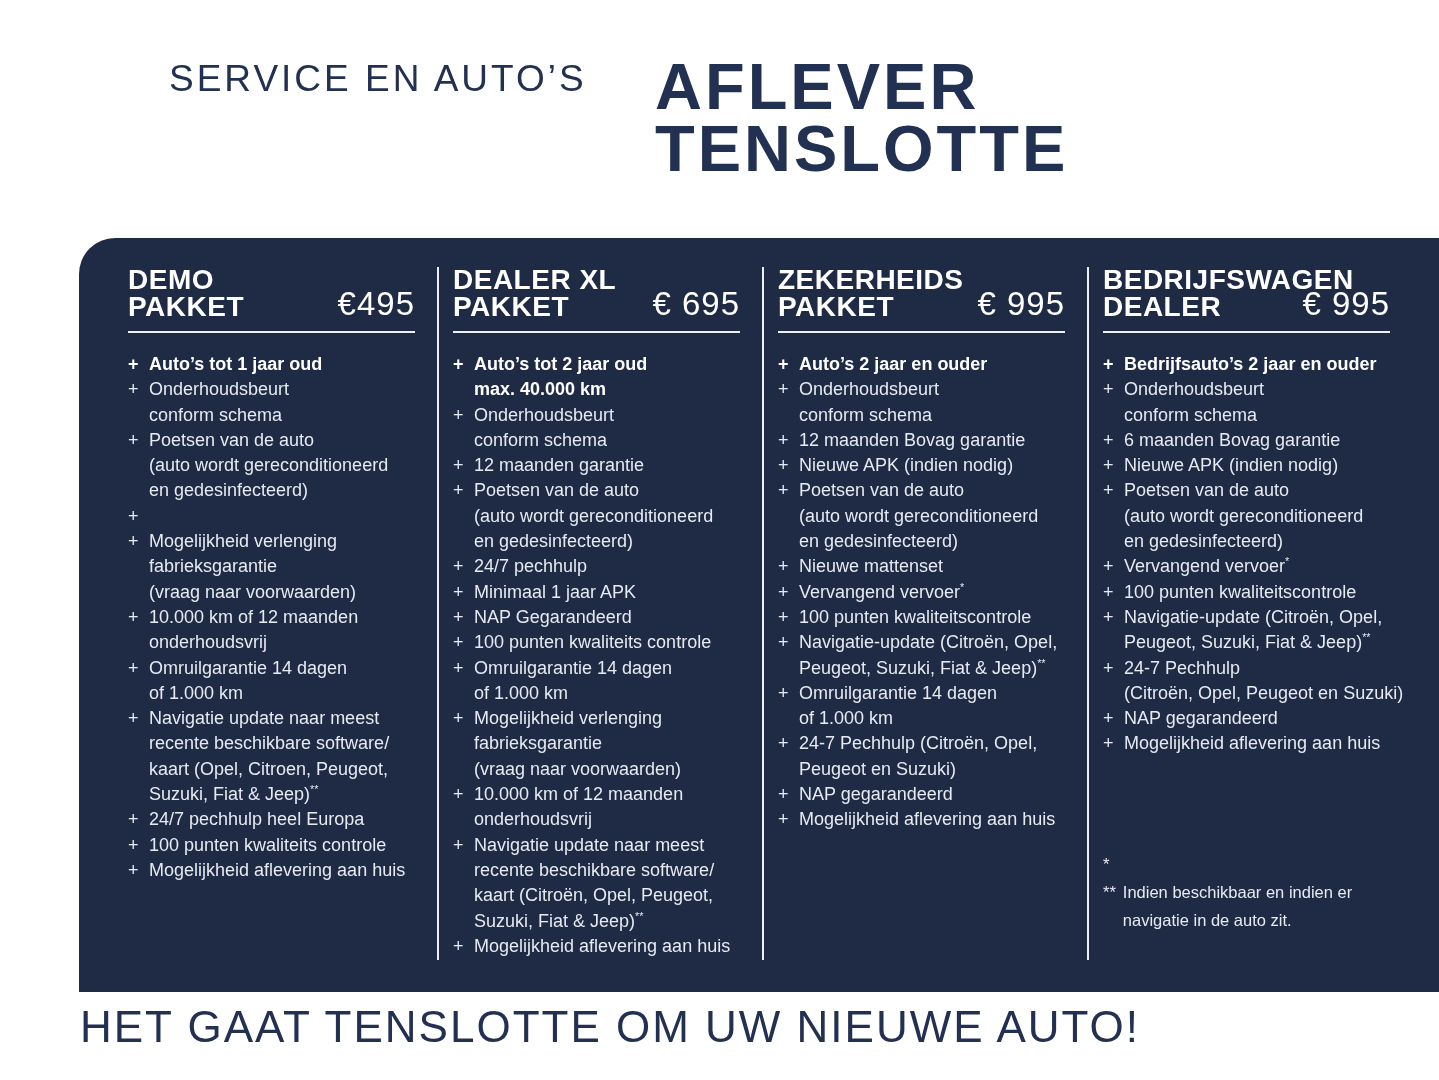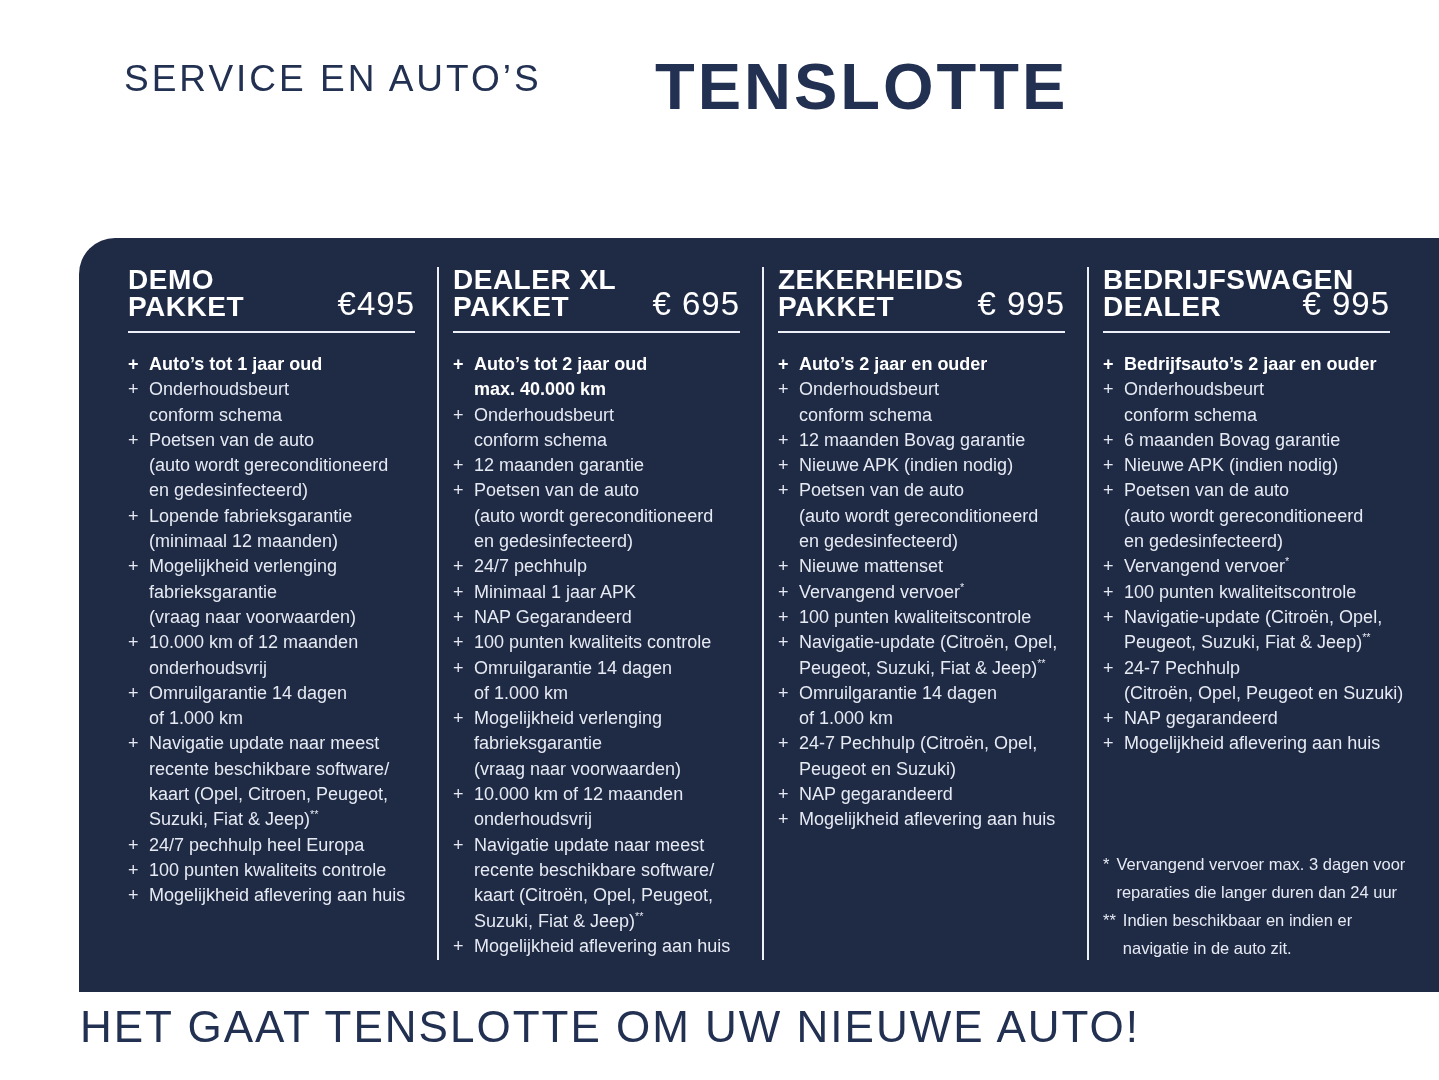--- a/index.html
+++ b/index.html
@@ -3,21 +3,21 @@
 <meta charset="utf-8">
 <style>
   html,body{margin:0;padding:0;background:#ffffff;}
   .page{
     position:relative;width:1439px;height:1080px;background:#ffffff;
     font-family:"Liberation Sans",sans-serif;overflow:hidden;
   }
   
   .logo{position:absolute;left:124px;top:52px;color:#223052;}
   .brand-name{font-size:100px;font-weight:bold;line-height:100px;letter-spacing:4px;}
-  .brand-tagline{font-size:37px;font-weight:normal;letter-spacing:3px;margin-top:6px;}
+  .brand-tagline{font-size:37px;font-weight:normal;letter-spacing:3px;margin-top:6px;margin-left:45px;}
   .title{
     position:absolute;left:655px;top:56px;color:#223052;
     font-weight:bold;font-size:65px;line-height:62px;letter-spacing:3px;
   }
   
   .panel{
     position:absolute;left:79px;top:238px;width:1360px;height:754px;
     background:#1f2a45;border-radius:36px 0 0 0;
   }
   .divider{position:absolute;top:29px;width:2px;height:693px;background:#edf0f6;}
@@ -56,20 +56,21 @@
 </head>
 <body>
 
 <div class="page">
 
   <div class="logo">
     <div class="brand-tagline">SERVICE EN AUTO’S</div>
   </div>
 
   <div class="title">
+    <div>AFLEVER</div>
     <div>TENSLOTTE</div>
   </div>
 
   <div class="panel">
     <div class="divider"></div>
     <div class="divider"></div>
     <div class="divider"></div>
     <div>
         <div class="column">
           <div class="pkg-header">
@@ -86,21 +87,20 @@
             <li class="item">
               <span class="plus">+</span>
               <span class="itext">Onderhoudsbeurt<br>conform schema</span>
             </li>
             <li class="item">
               <span class="plus">+</span>
               <span class="itext">Poetsen van de auto<br>(auto wordt gereconditioneerd<br>en gedesinfecteerd)</span>
             </li>
             <li class="item">
               <span class="plus">+</span>
-              <span class="itext">Lopende fabrieksgarantie<br>(minimaal 12 maanden)</span>
             </li>
             <li class="item">
               <span class="plus">+</span>
               <span class="itext">Mogelijkheid verlenging<br>fabrieksgarantie<br>(vraag naar voorwaarden)</span>
             </li>
             <li class="item">
               <span class="plus">+</span>
               <span class="itext">10.000 km of 12 maanden<br>onderhoudsvrij</span>
             </li>
             <li class="item">
@@ -300,21 +300,20 @@
             <li class="item">
               <span class="plus">+</span>
               <span class="itext">Mogelijkheid aflevering aan huis</span>
             </li>
           </ul>
         </div>
       </div>
     <div class="footnotes">
         <div class="fn">
           <span class="fn-marker">*</span>
-          <span class="fn-text">Vervangend vervoer max. 3 dagen voor<br>reparaties die langer duren dan 24 uur</span>
         </div>
         <div class="fn">
           <span class="fn-marker">**</span>
           <span class="fn-text">Indien beschikbaar en indien er<br>navigatie in de auto zit.</span>
         </div>
       </div>
   </div>
 
   <div class="footer">HET GAAT TENSLOTTE OM UW NIEUWE AUTO!</div>
 

